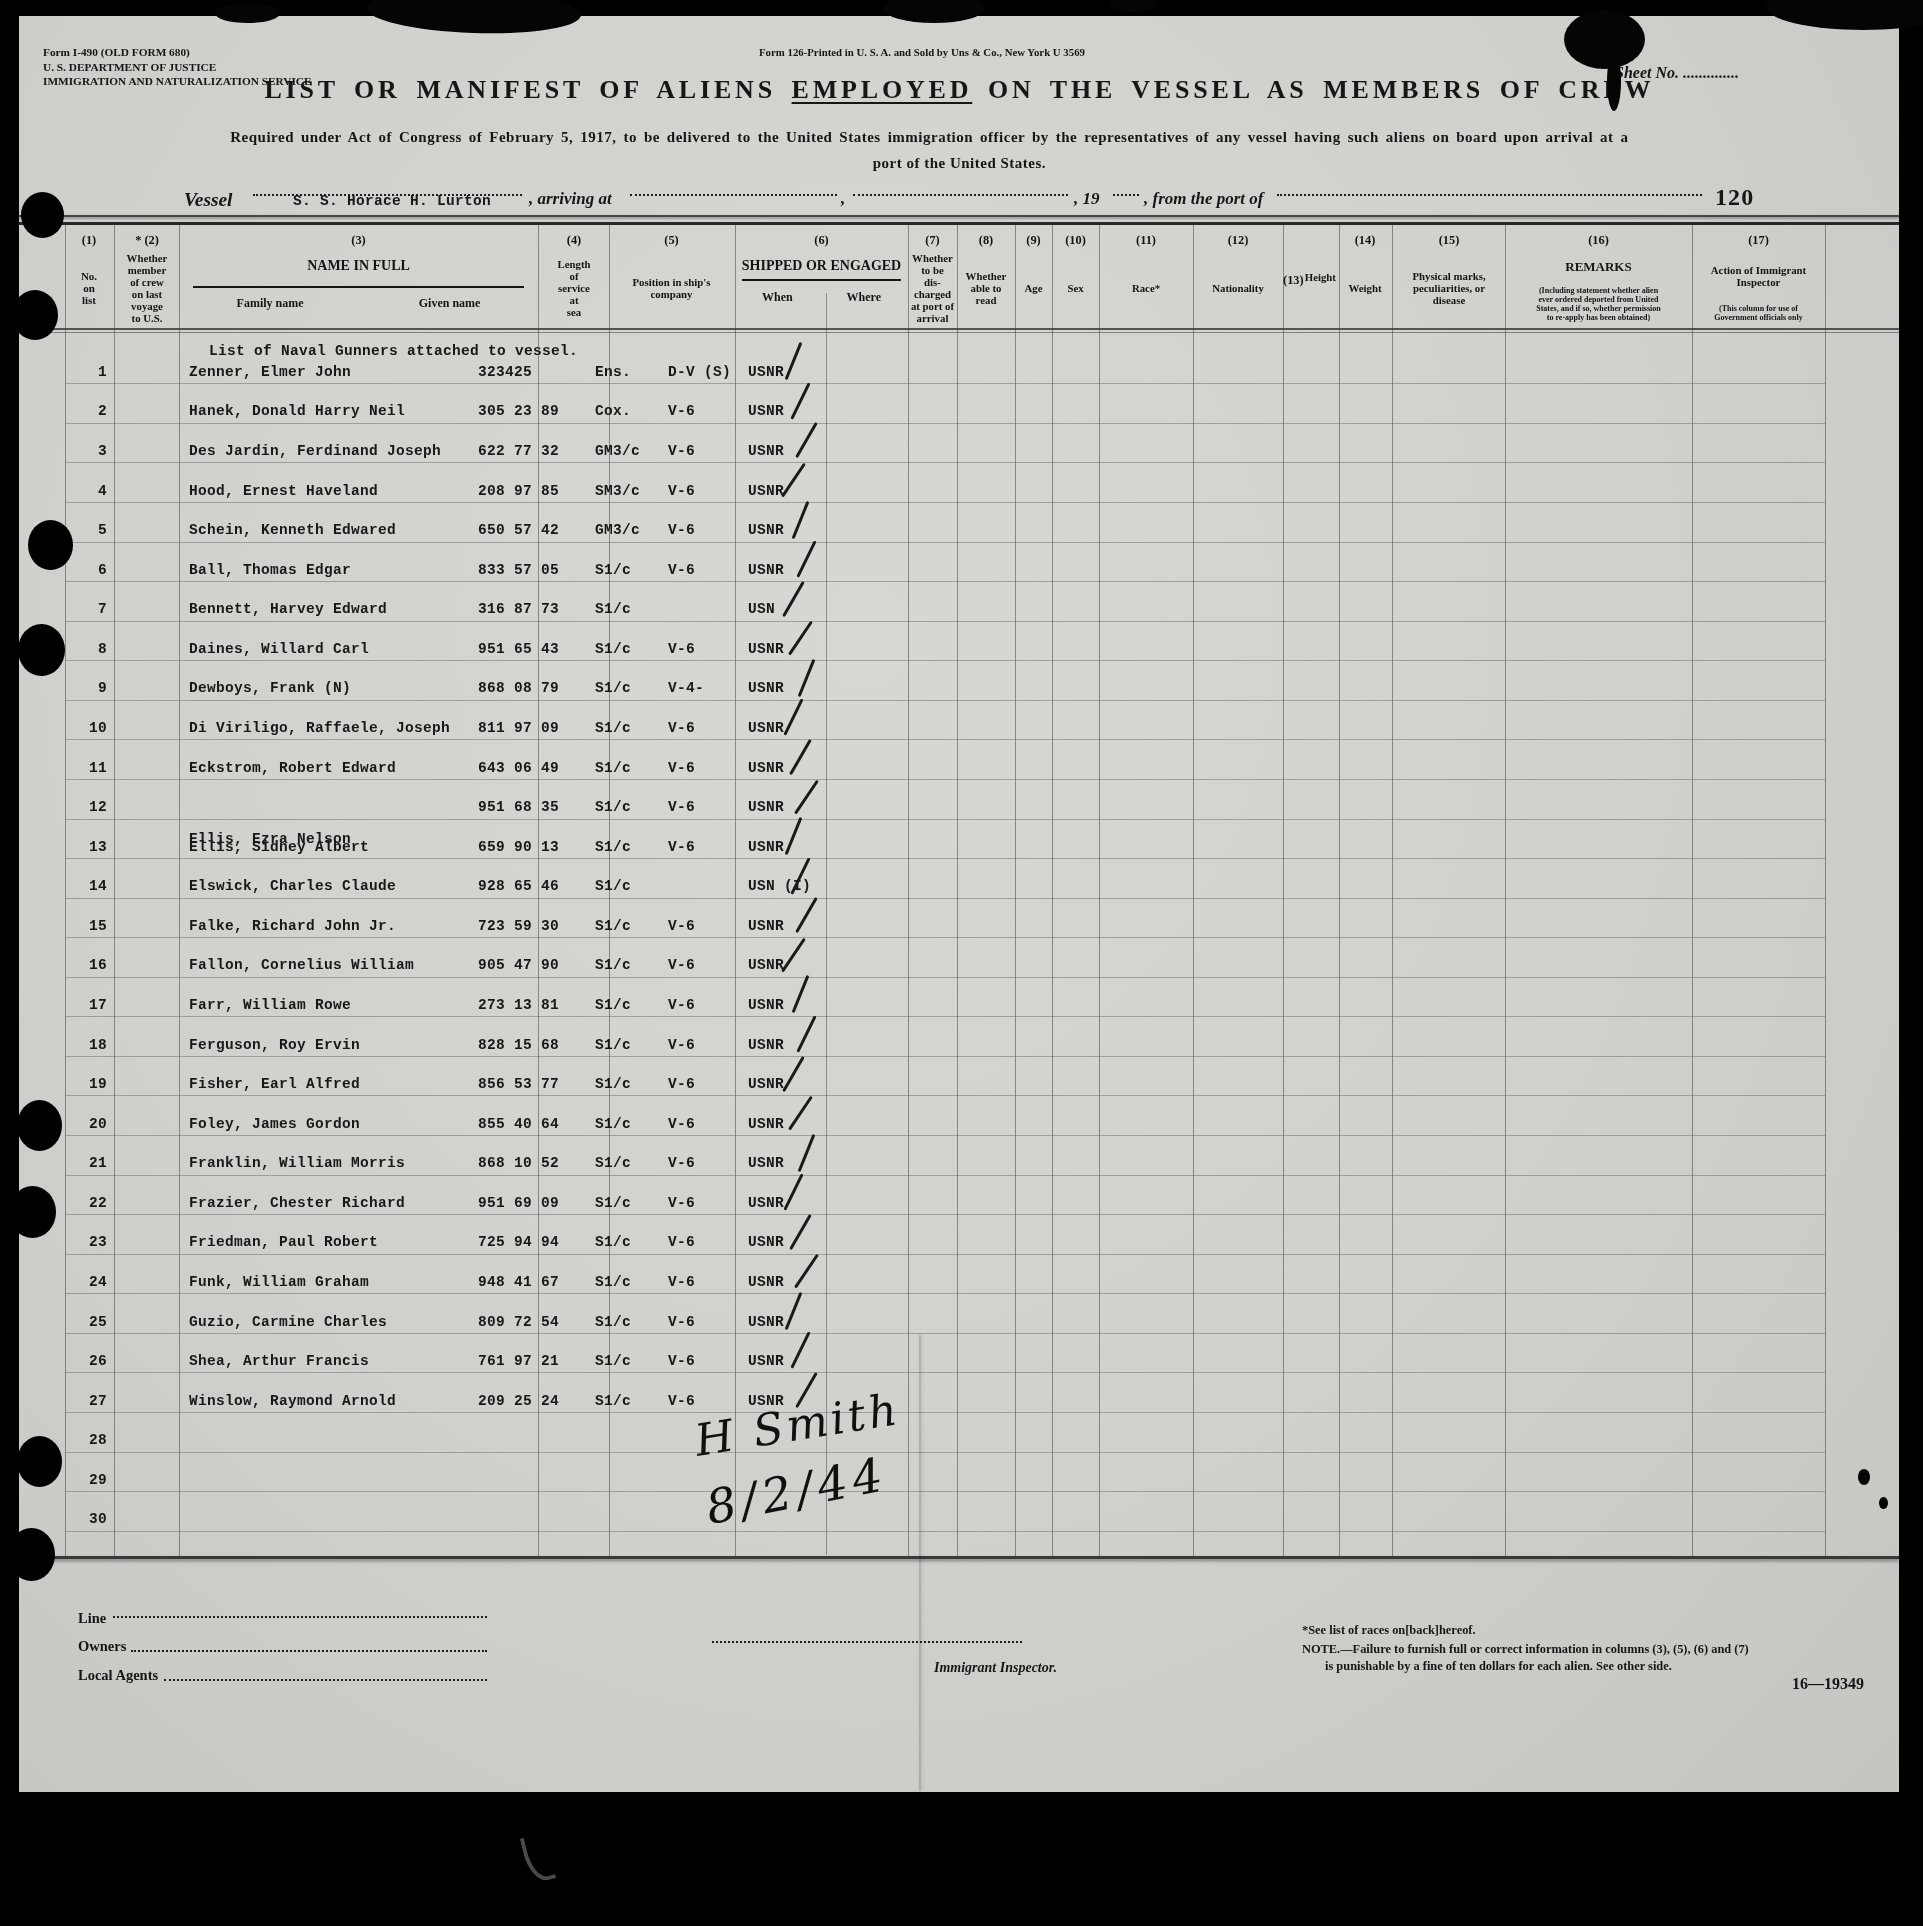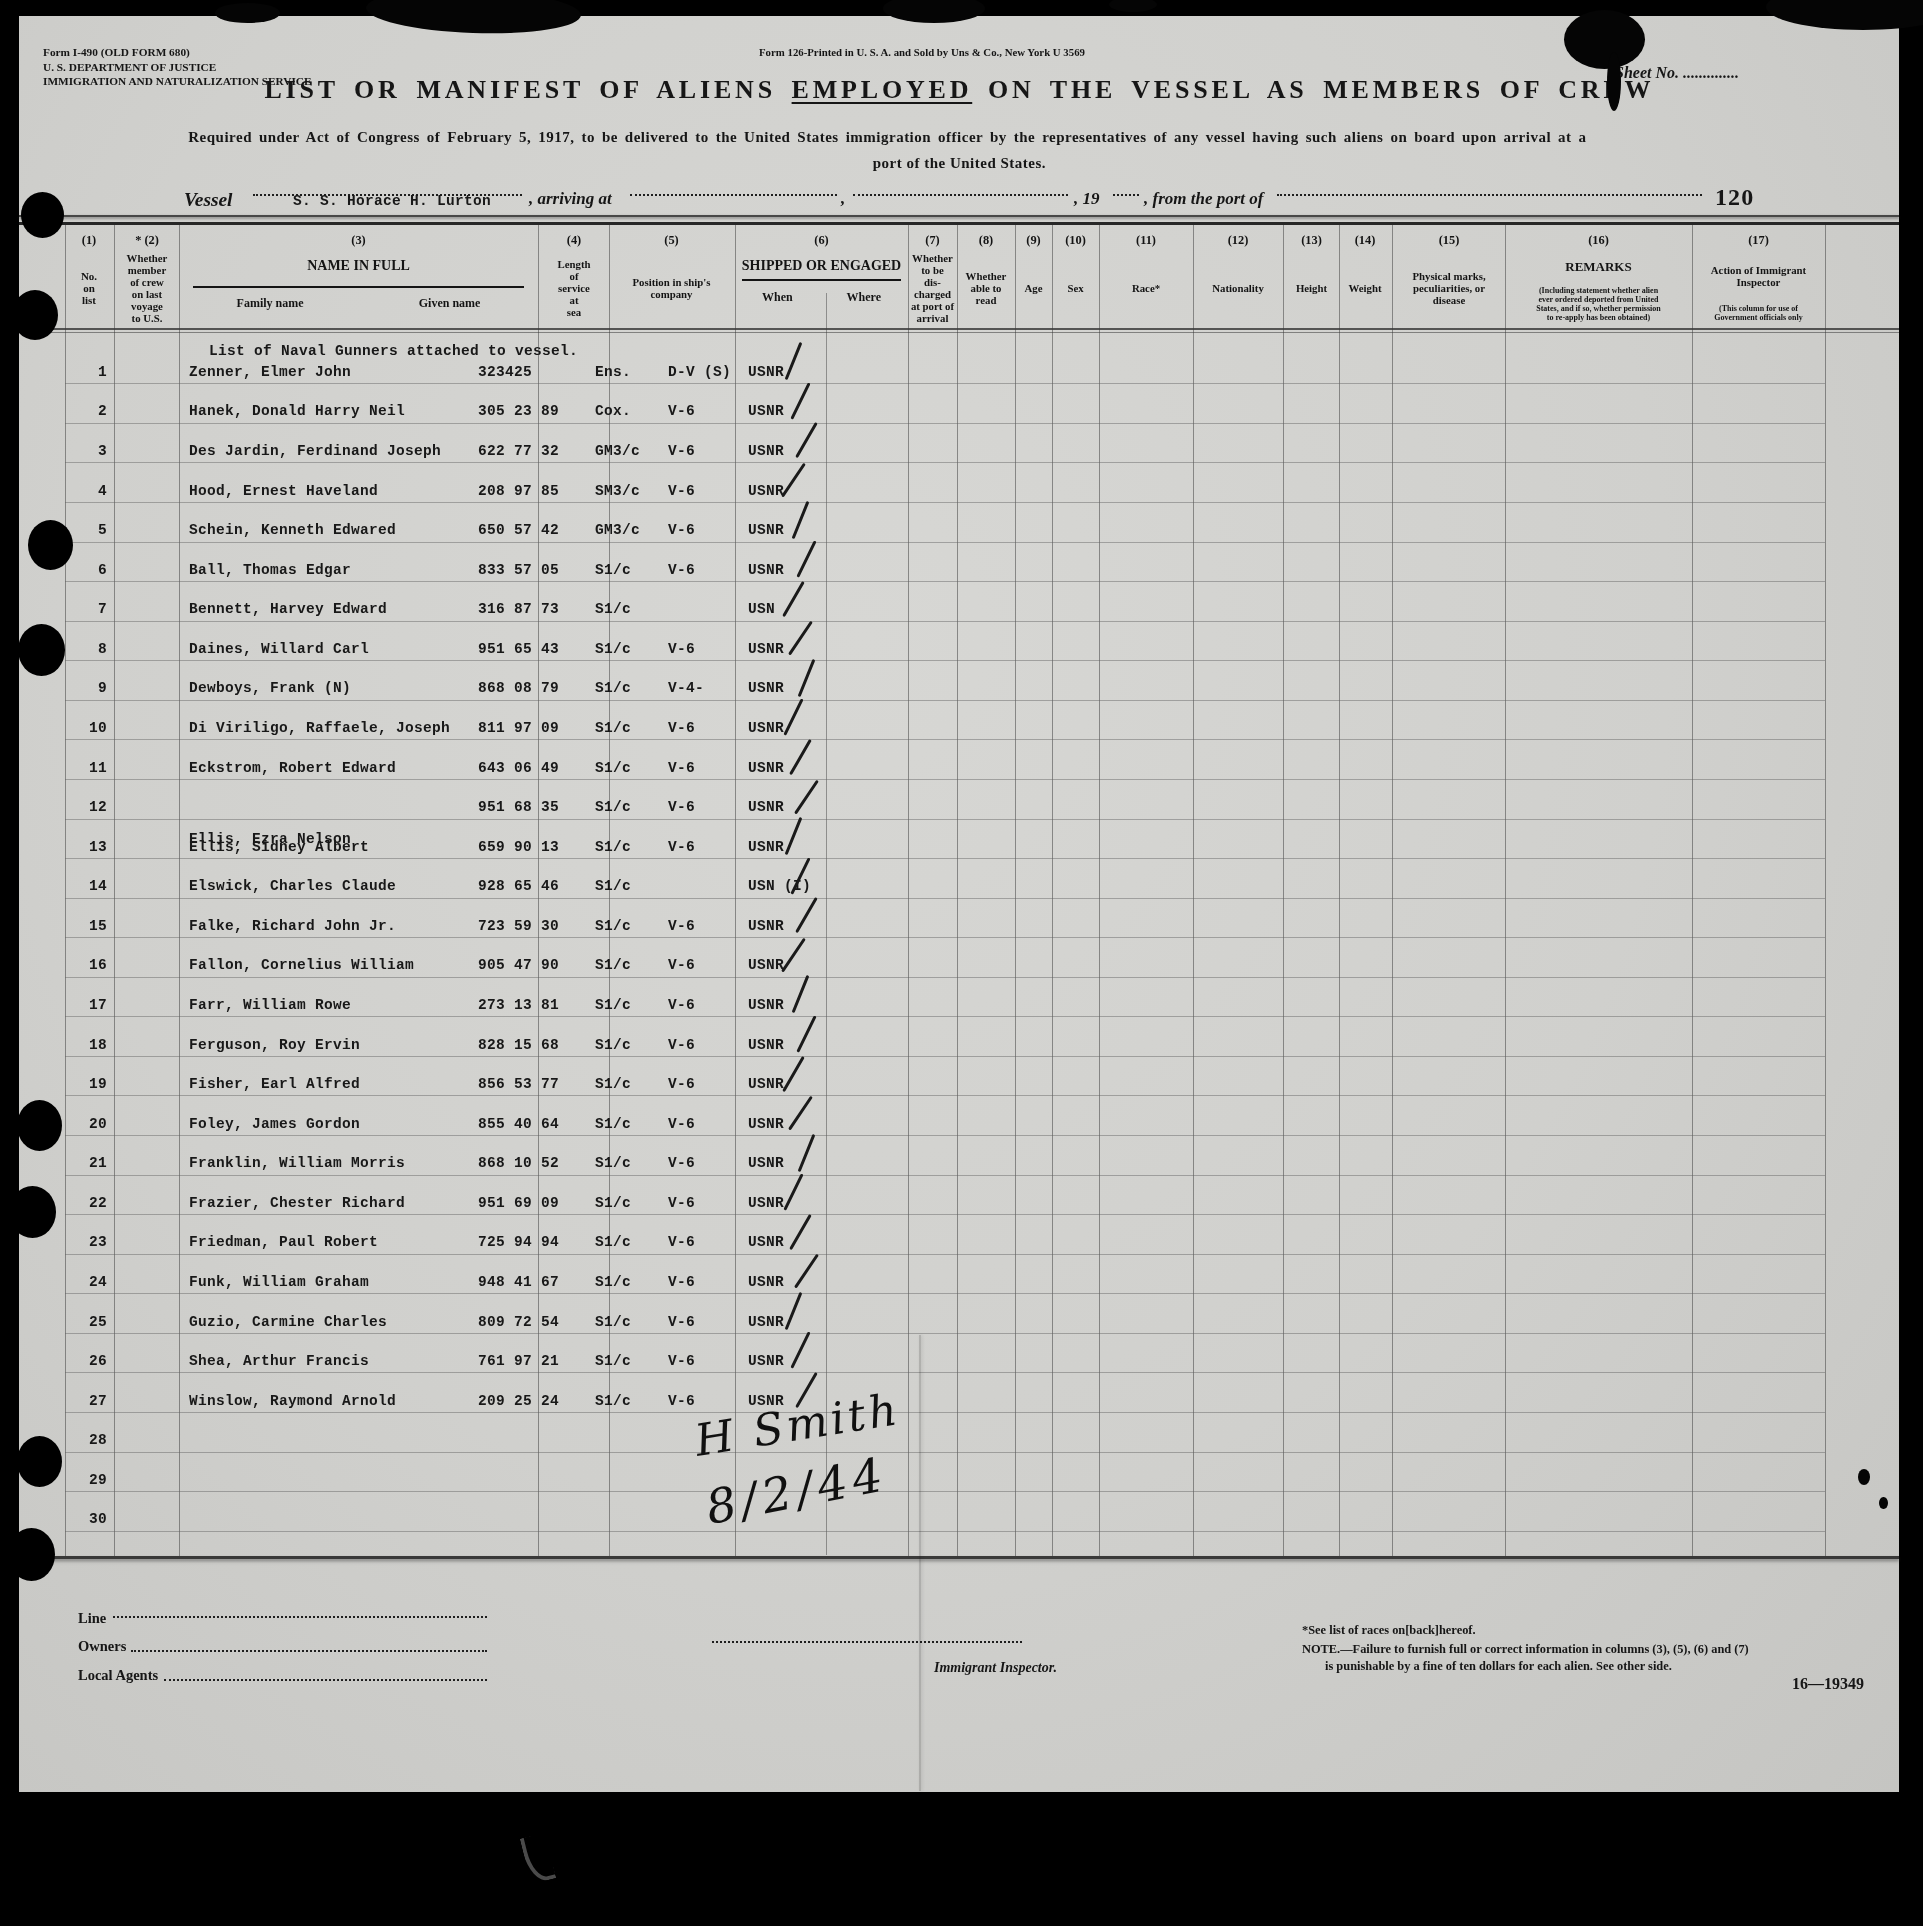--- a/index.html
+++ b/index.html
@@ -37,21 +37,21 @@
   <div class="abs pr" style="left:759px;top:46px;font-size:10.8px;">Form 126-Printed in U. S. A. and Sold by Uns &amp; Co., New York   U 3569</div>
 
   <div class="abs pr it" style="left:1615px;top:64px;font-size:16px;">Sheet No. ..............</div>
 
   <div id="title" class="abs pr" style="left:19.4px;top:75px;width:1880px;text-align:center;font-size:26px;letter-spacing:3.8px;word-spacing:5.4px;">
     <span>LIST OR MANIFEST OF ALIENS</span>
     <u>EMPLOYED</u>
     <span>ON THE VESSEL AS MEMBERS OF CREW</span>
   </div>
 
-  <div class="abs pr" style="left:19.4px;top:129px;width:1736px;text-align:center;font-size:15px;letter-spacing:0.5px;word-spacing:2.7px;">Required under Act of Congress of February 5, 1917, to be delivered to the United States immigration officer by the representatives of any vessel having such aliens on board upon arrival at a</div>
+  <div class="abs pr" style="left:19.4px;top:129px;width:1736px;text-align:center;font-size:15px;letter-spacing:0.5px;word-spacing:2.7px;padding-left:42px;">Required under Act of Congress of February 5, 1917, to be delivered to the United States immigration officer by the representatives of any vessel having such aliens on board upon arrival at a</div>
   <div class="abs pr" style="left:19.4px;top:155px;width:1880px;text-align:center;font-size:15px;letter-spacing:0.5px;">port of the United States.</div>
 
   <div class="abs pr it" style="left:184px;top:189px;font-size:19.4px;">Vessel</div>
   <div class="abs dots" style="left:253px;top:194px;width:269px;"></div>
   <div class="abs tw" style="left:293px;top:193px;">S. S. Horace H. Lurton</div>
   <div class="abs pr it" style="left:529px;top:189px;font-size:17px;">, arriving at</div>
   <div class="abs dots" style="left:630px;top:194px;width:207px;"></div>
   <div class="abs pr it" style="left:841px;top:189px;font-size:17px;">,</div>
   <div class="abs dots" style="left:853px;top:194px;width:215px;"></div>
   <div class="abs pr it" style="left:1074px;top:189px;font-size:17px;">, 19</div>
@@ -190,21 +190,21 @@
         <div style="white-space: pre-line; line-height: 12px; font-size: 10.8px; margin: auto 1.1px;">Sex</div>
       </div>
       <div class="colhead" style="position: absolute; left: 1099px; top: 226px; width: 94px; height: 102px; display: flex; flex-direction: column; align-items: center; text-align: center;">
         <div style="font-size: 12.4px; margin-top: 6.5px;">(11)</div>
         <div style="white-space: pre-line; line-height: 12px; font-size: 10.8px; margin: auto 1.1px;">Race*</div>
       </div>
       <div class="colhead" style="position: absolute; left: 1193px; top: 226px; width: 90px; height: 102px; display: flex; flex-direction: column; align-items: center; text-align: center;">
         <div style="font-size: 12.4px; margin-top: 6.5px;">(12)</div>
         <div style="white-space: pre-line; line-height: 12px; font-size: 10.8px; margin: auto 1.1px;">Nationality</div>
       </div>
-      <div class="colhead" style="position: absolute; left: 1283px; top: 226px; width: 57px; height: 102px; display: flex; flex-direction: column; align-items: center; text-align: center;">
+      <div class="colhead" style="position: absolute; left: 1283px; top: 226px; width: 57px; height: 102px; display: flex; flex-direction: row; align-items: center; text-align: center;">
         <div style="font-size: 12.4px; margin-top: 6.5px;">(13)</div>
         <div style="white-space: pre-line; line-height: 12px; font-size: 10.8px; margin: auto 1.1px;">Height</div>
       </div>
       <div class="colhead" style="position: absolute; left: 1339px; top: 226px; width: 52px; height: 102px; display: flex; flex-direction: column; align-items: center; text-align: center;">
         <div style="font-size: 12.4px; margin-top: 6.5px;">(14)</div>
         <div style="white-space: pre-line; line-height: 12px; font-size: 10.8px; margin: auto 1.1px;">Weight</div>
       </div>
       <div class="colhead" style="position: absolute; left: 1392px; top: 226px; width: 114px; height: 102px; display: flex; flex-direction: column; align-items: center; text-align: center;">
         <div style="font-size: 12.4px; margin-top: 6.5px;">(15)</div>
         <div style="white-space: pre-line; line-height: 12px; font-size: 10.8px; margin: auto 1.1px;">Physical marks,

